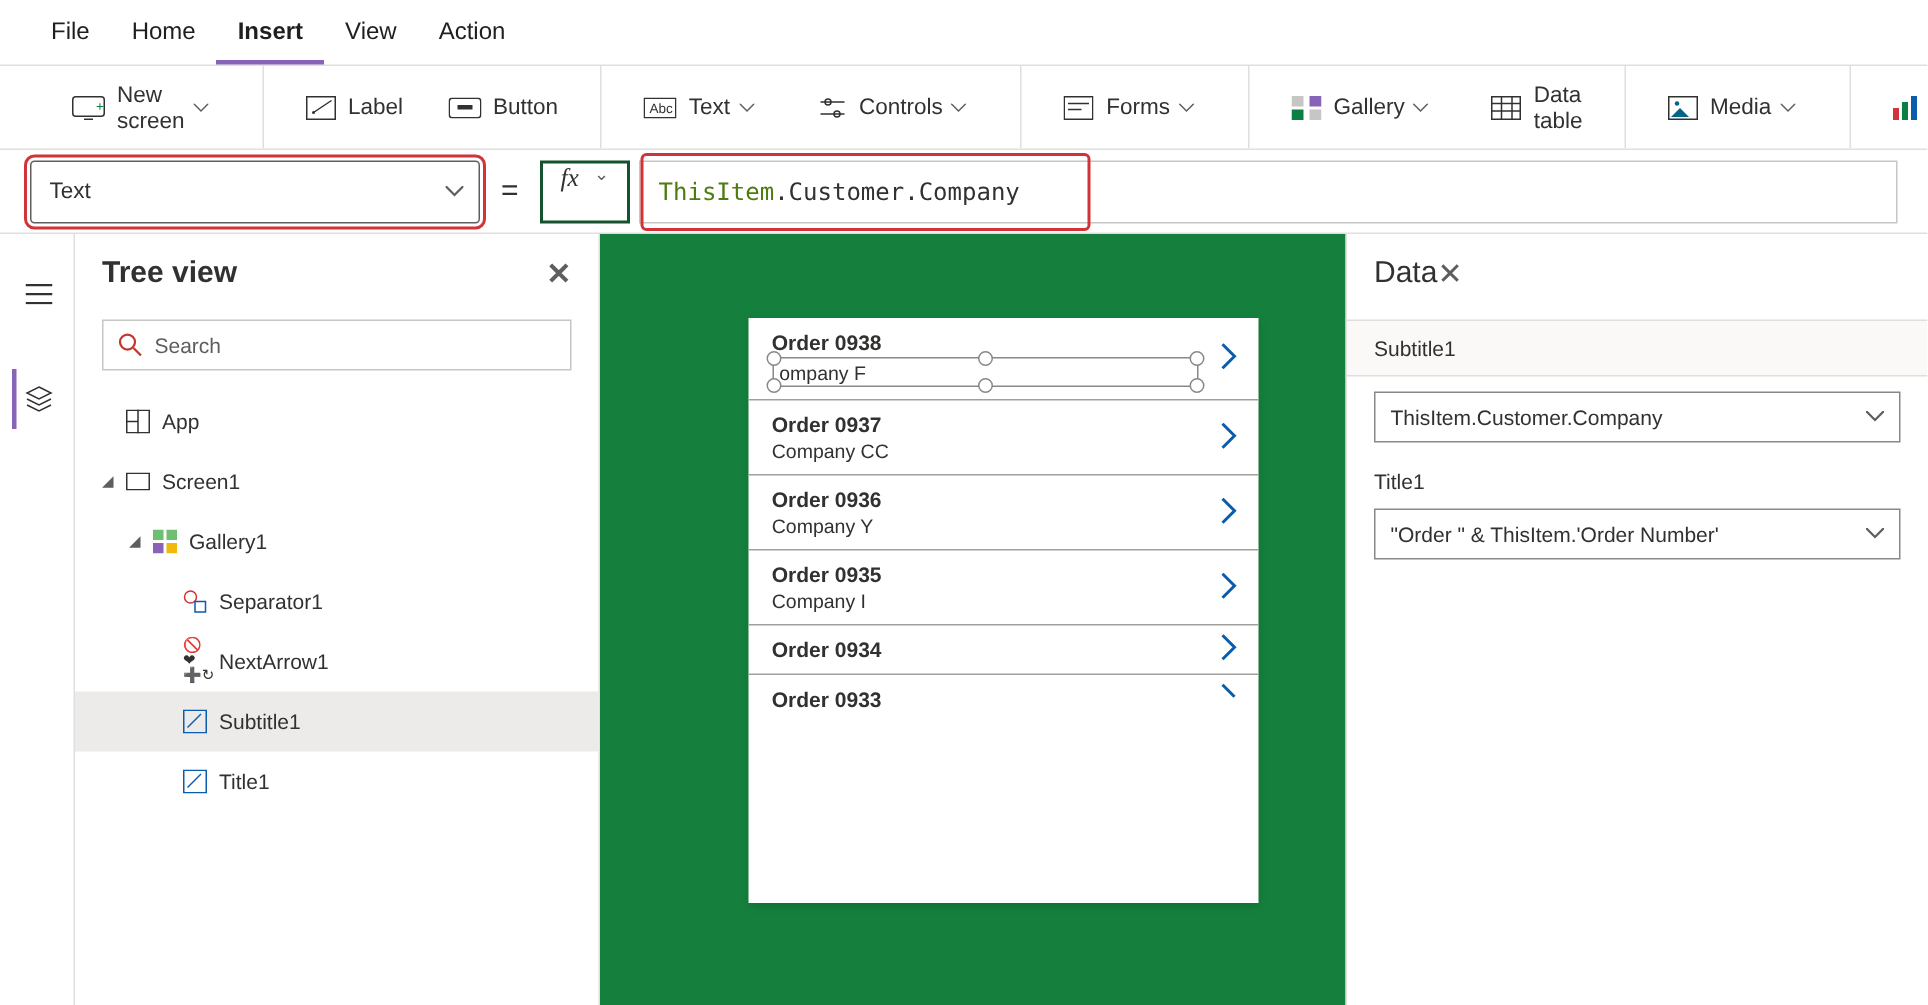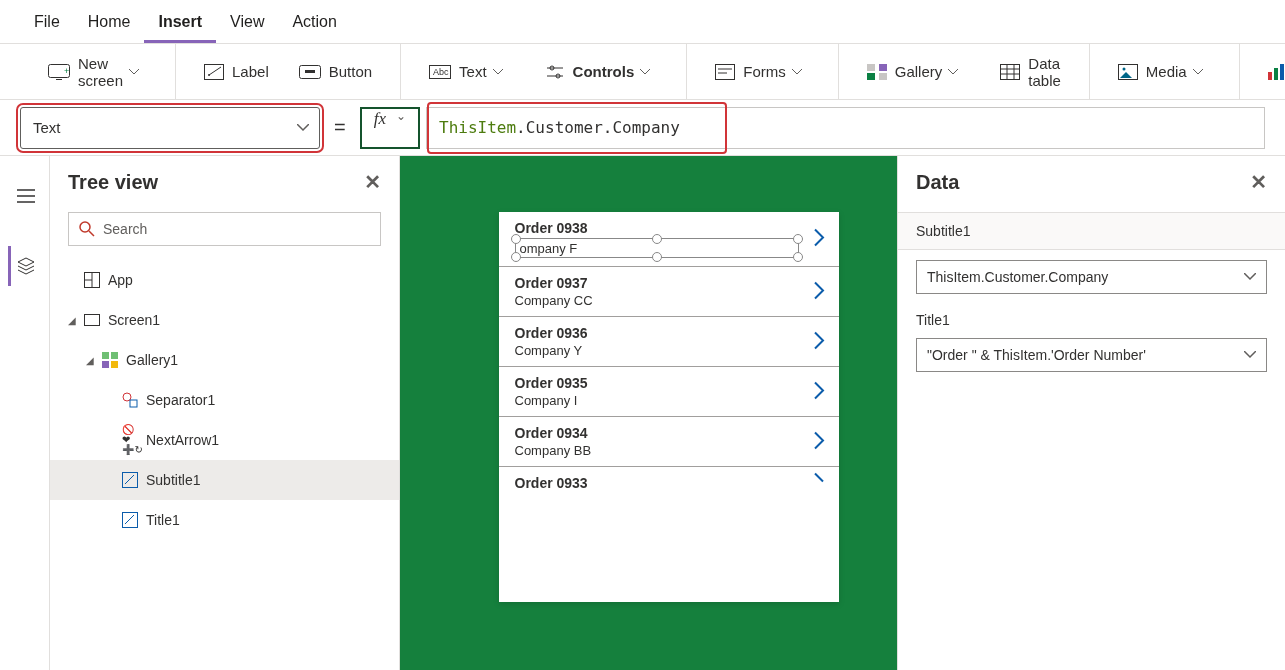--- a/index.html
+++ b/index.html
@@ -218,24 +218,24 @@
   .h-br { right:-5px; bottom:-5px; }
   .h-tm { left:50%; top:-5px; margin-left:-5px;}
   .h-bm { left:50%; bottom:-5px; margin-left:-5px;}
   
   .data-panel {
     width: 388px;
     border-left: 1px solid #e1dfdd;
     display:flex; flex-direction: column;
   }
   .data-header {
-    display:flex; align-items:center; justify-content:space-between;
+    display:flex; align-items:center; justify-content:flex-start;
     padding: 14px 18px 18px;
     font-size: 20px;
-    font-weight: 700;
+    font-weight: 400;
   }
   .data-sub {
     background:#faf9f8;
     border-top:1px solid #e1dfdd;
     border-bottom:1px solid #e1dfdd;
     padding: 10px 18px;
     font-size: 14px;
     color:#323130;
   }
   .data-field {
@@ -304,21 +304,21 @@
     <div class="ribbon-btn">
       <svg width="22" height="14">
           <rect x="0.5" y="0.5" width="21" height="13" fill="none" stroke="#323130"></rect>
           <text x="4" y="10" font-size="9" font-family="sans-serif" fill="#323130">Abc</text>
         </svg>
       <span>Text</span>
       <svg class="chev-sm" width="10" height="6">
           <path d="M0 0 L5 5 L10 0" fill="none" stroke="#605e5c"></path>
         </svg>
     </div>
-    <div class="ribbon-btn" style="margin-left:14px;font-weight:bold;">
+    <div class="ribbon-btn" style="margin-left:14px;">
       <svg width="20" height="16">
           <line x1="2" y1="4" x2="18" y2="4" stroke="#323130"></line>
           <circle cx="7" cy="4" r="2" fill="none" stroke="#323130"></circle>
           <line x1="2" y1="12" x2="18" y2="12" stroke="#323130"></line>
           <circle cx="13" cy="12" r="2" fill="none" stroke="#323130"></circle>
         </svg>
       <span>Controls</span>
       <svg class="chev-sm" width="10" height="6">
           <path d="M0 0 L5 5 L10 0" fill="none" stroke="#605e5c"></path>
         </svg>
@@ -540,21 +540,20 @@
       </div>
       <div class="gal-item">
         <div class="gal-title">Order 0935</div>
         <div class="gal-sub">Company I</div>
         <span class="arrow"><svg width="12" height="20">
               <path d="M2 2 L10 10 L2 18" fill="none" stroke="#0b5cab" stroke-width="2"></path>
             </svg></span>
       </div>
       <div class="gal-item">
         <div class="gal-title">Order 0934</div>
-        <div class="gal-sub">Company BB</div>
         <span class="arrow"><svg width="12" height="20">
               <path d="M2 2 L10 10 L2 18" fill="none" stroke="#0b5cab" stroke-width="2"></path>
             </svg></span>
       </div>
       <div class="gal-item" style="border-bottom:none;">
         <div class="gal-title">Order 0933</div>
         <span class="arrow"><svg width="12" height="20">
               <path d="M2 2 L10 10" fill="none" stroke="#0b5cab" stroke-width="2"></path>
             </svg></span>
       </div>

